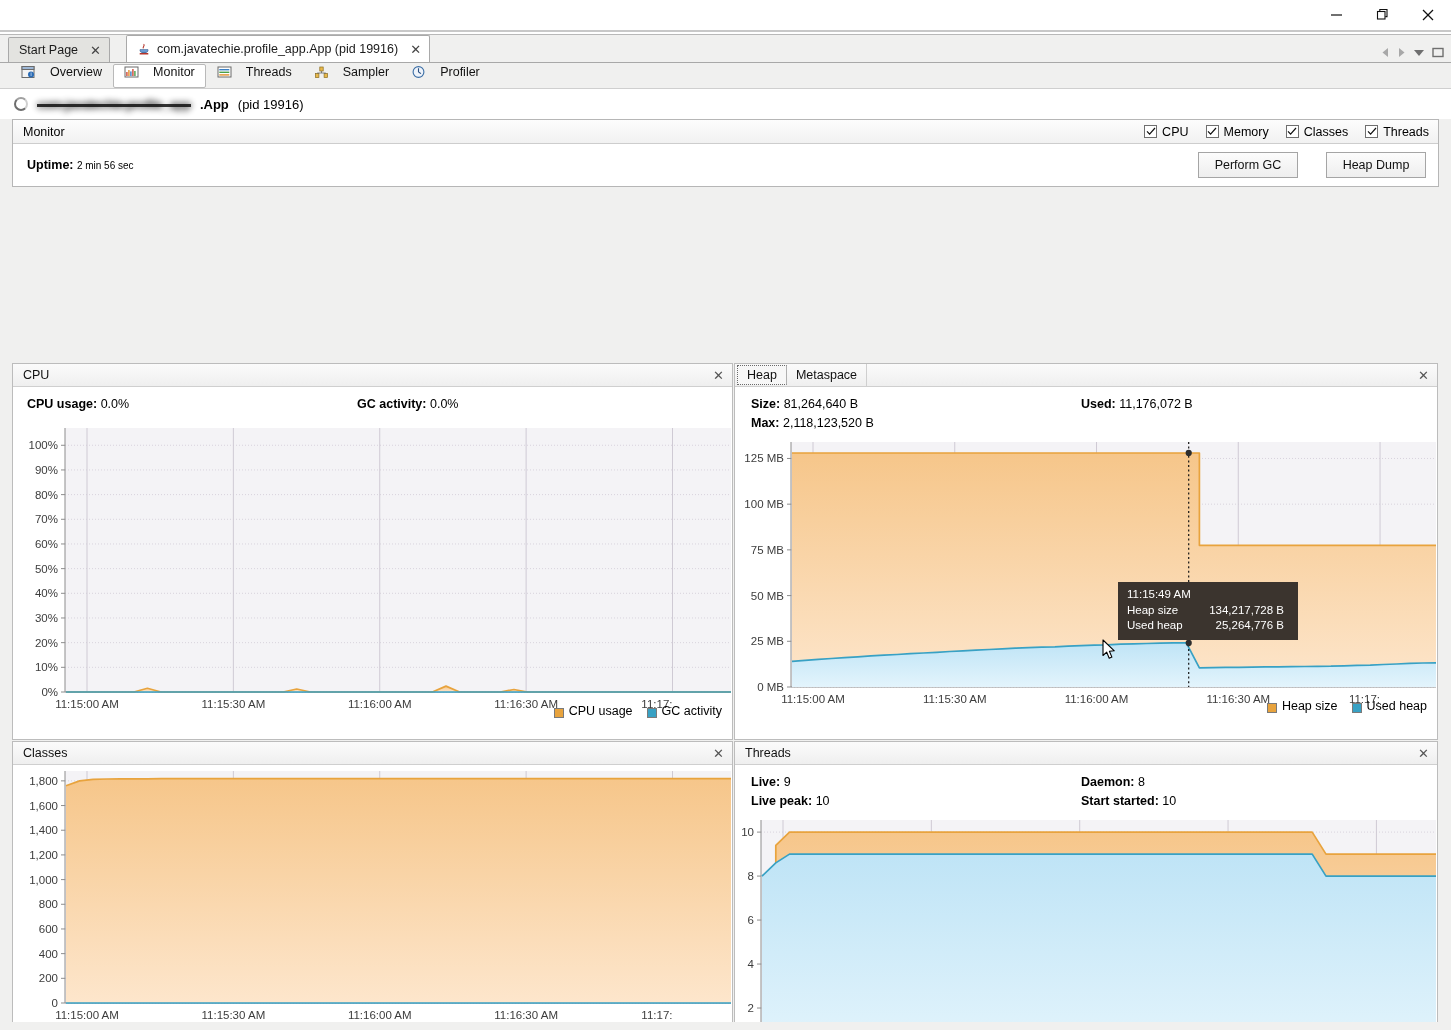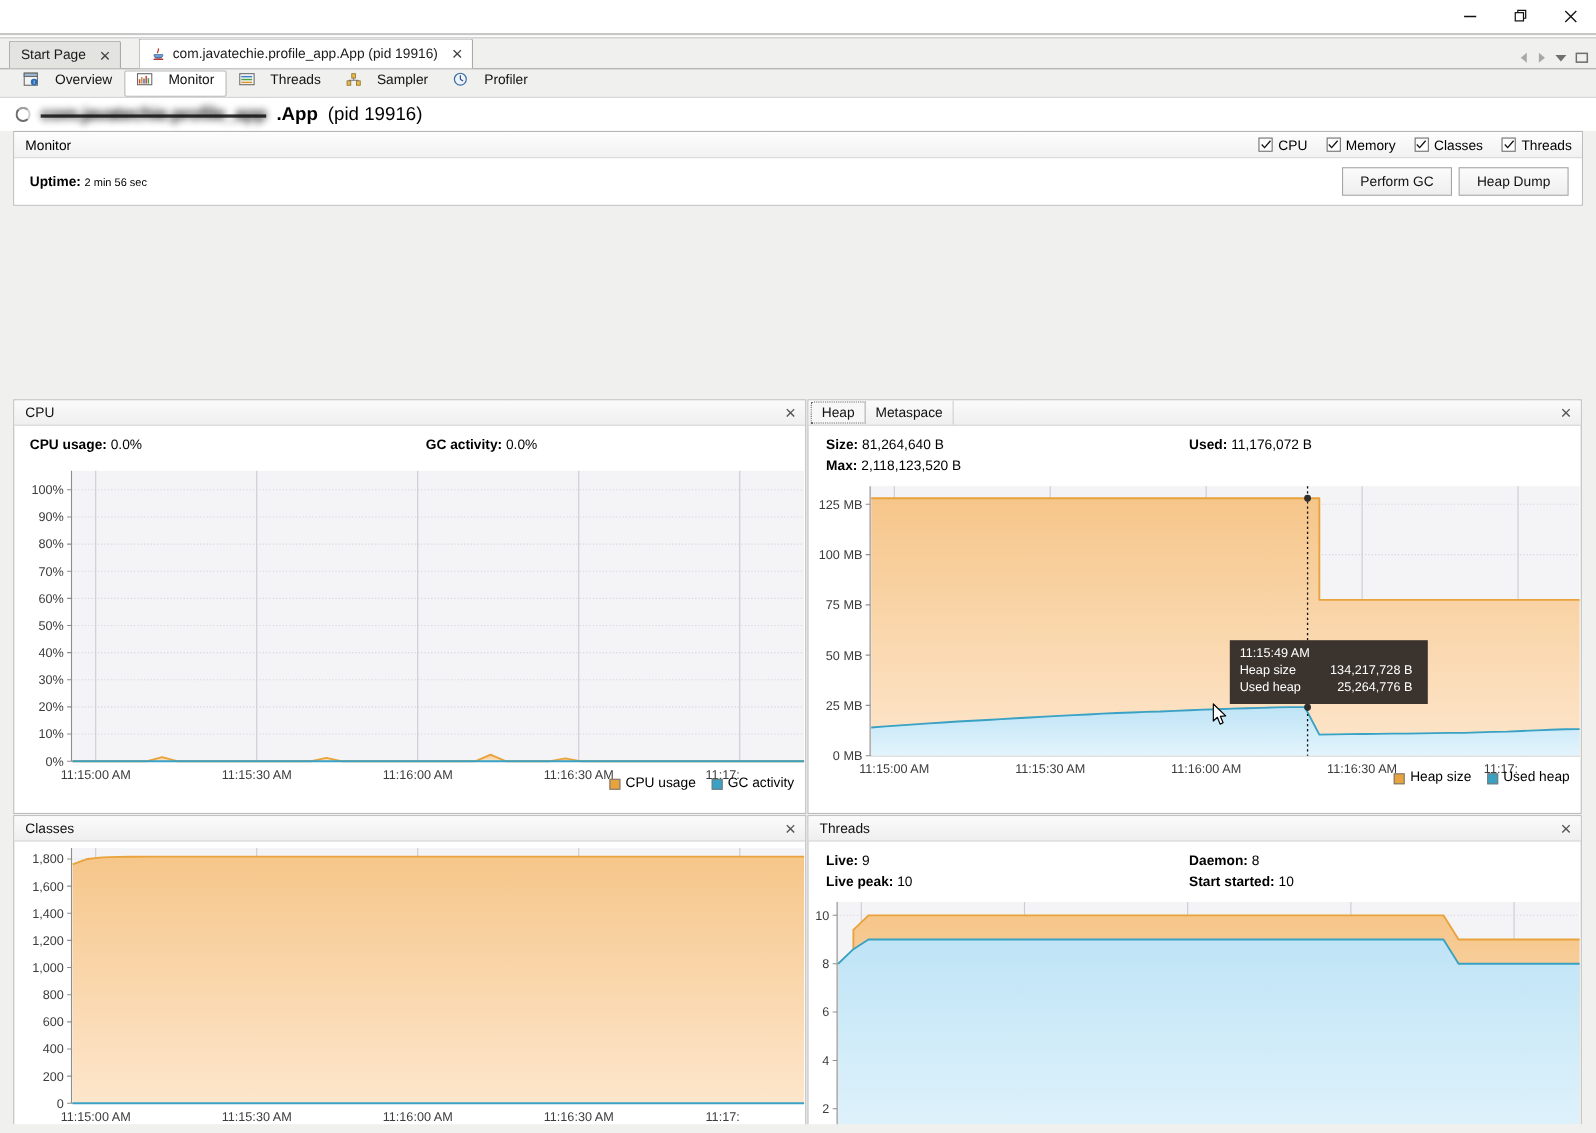--- a/index.html
+++ b/index.html
@@ -100,21 +100,21 @@
     border-radius: 2px;
   }
   .stab .ic { width: 15px; height: 14px; display:block; }
 
   
   .pagetitle {
     height: 30px;
     display: flex; align-items: center;
     padding-left: 14px; gap: 9px;
     background: #ffffff;
-    font-size: 17px;
+    font-size: 13px;
   }
   .spinner-ring {
     width: 14px; height: 14px; border-radius: 50%;
     border: 2.4px solid #6d6d6d;
     border-right-color: #cfcfcf;
     border-top-color: #a0a0a0;
     display: inline-block;
   }
   .title-redacted {
     position: relative;
@@ -158,21 +158,21 @@
 
   
   .uptimerow {
     height: 42px;
     display: flex; align-items: center; justify-content: space-between;
     padding: 0 12px 0 14px;
     background: #ffffff;
   }
   .uptime-label { font-weight: bold; font-size: 12.5px; }
   .uptime-val { font-size: 10px; }
-  .btnrow { display: flex; gap: 6px; }
+  .btnrow { display: flex; gap: 28px; }
   .gbtn {
     min-width: 100px; height: 26px; padding: 0 14px;
     background: linear-gradient(#fcfcfc,#eeeeee);
     border: 1px solid #a5a5a5;
     font-size: 12.5px; color: #111;
     display: flex; align-items: center; justify-content: center;
   }
 
   
   .grid {
@@ -218,21 +218,20 @@
     background: #f7f7f7;
     border: 1px dotted #6a6a6a;
     border-right: 1px solid #b0b0b0;
     margin: 1px 0 1px 2px;
   }
 
   .stats {
     display: flex;
     padding: 10px 0 6px 14px;
     font-size: 12.5px;
-    gap: 30px;
   }
   .stats .col { width: 330px; }
   .stats .line { margin-bottom: 5px; }
   .stats b { font-weight: bold; }
 
   .chartarea { position: relative; }
   .chartsvg { display: block; }
 
   .legendrow {
     position: absolute; right: 10px; bottom: 4px;

